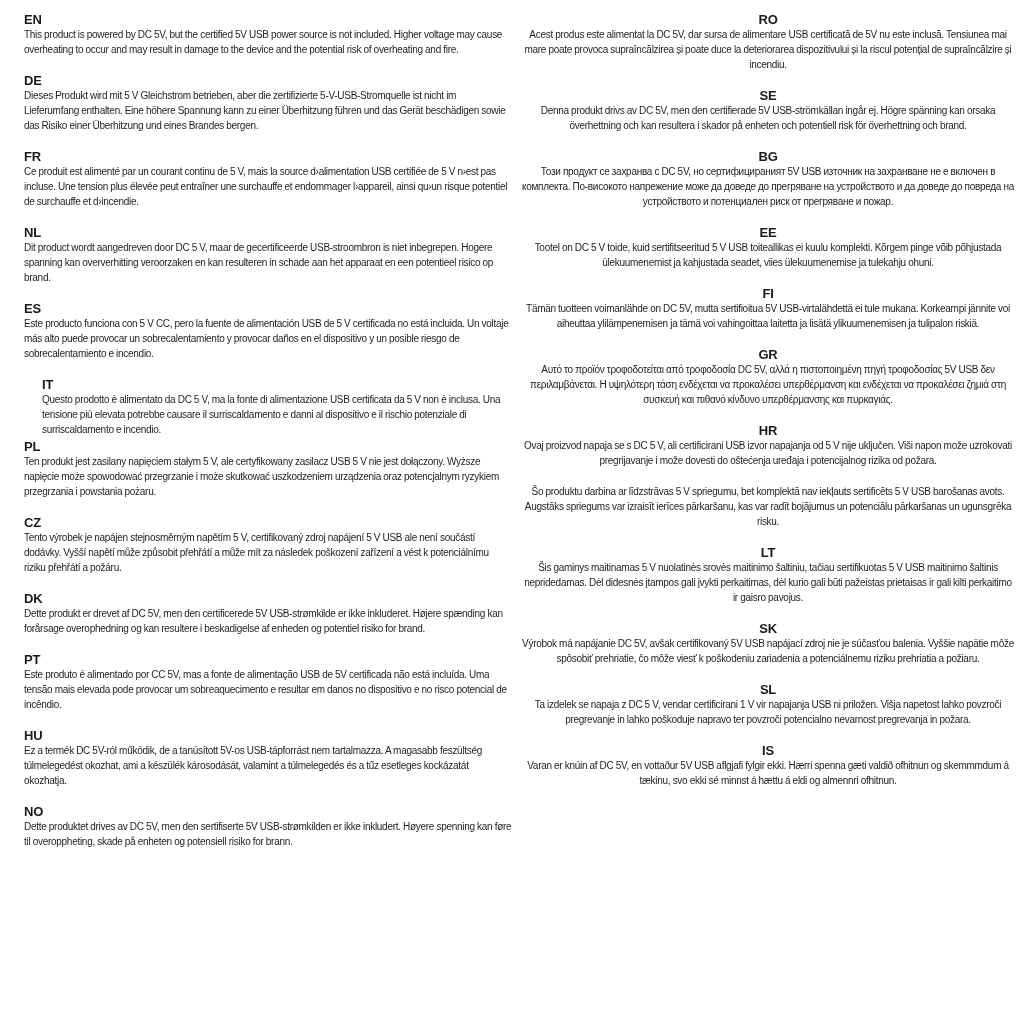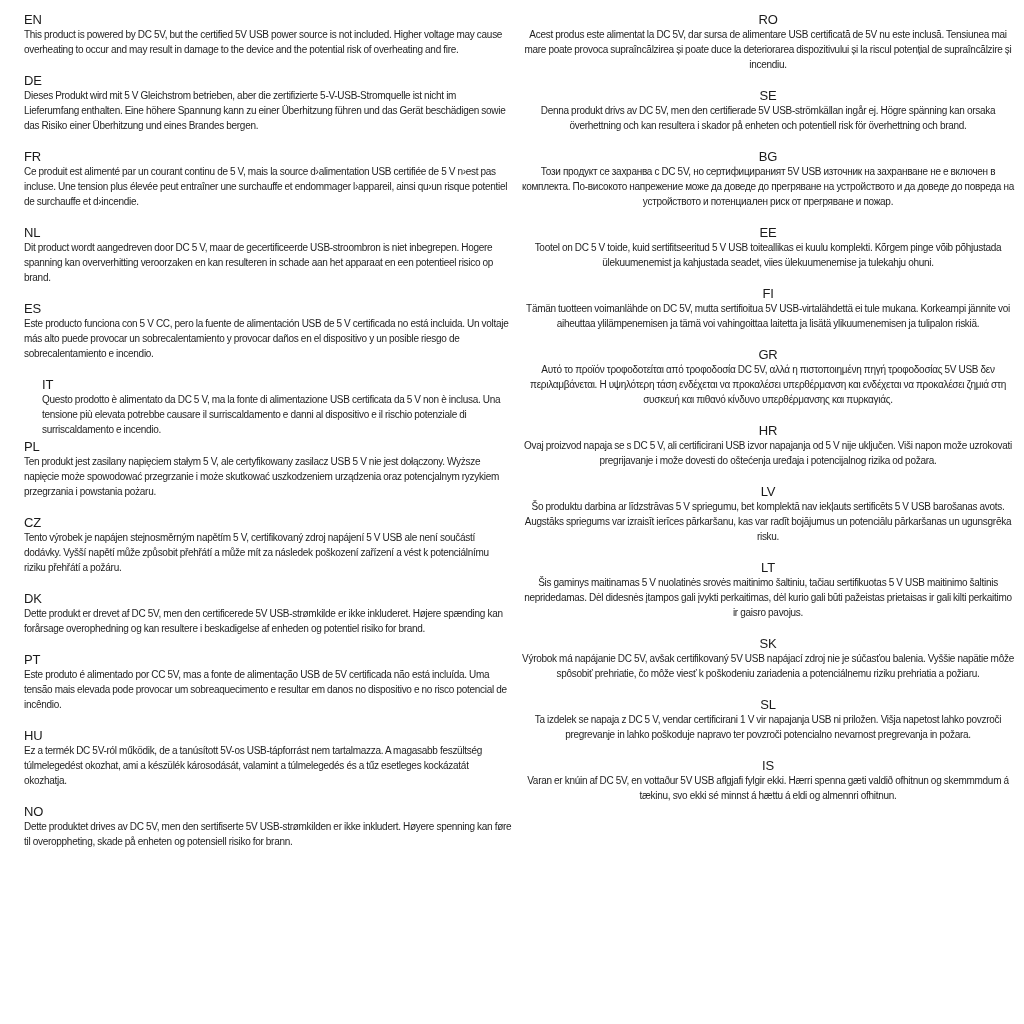--- a/index.html
+++ b/index.html
@@ -25,21 +25,21 @@
     display: block;
   }
   .col-left  { width: 488px; }
   .col-right { width: 492px; text-align: center; }
   .lang-block {
     margin: 0 0 16px 0;
   }
   .lang-code {
     font-size: 13px;
     line-height: 15px;
-    font-weight: 400;
+    font-weight: 700;
     margin: 0;
     letter-spacing: -0.2px;
     color: #1a1a1a;
   }
   .lang-text {
     font-size: 10px;
     line-height: 15px;
     margin: 0;
     letter-spacing: -0.28px;
     word-spacing: -0.2px;
@@ -125,21 +125,20 @@
     </section>
     <section class="lang-block">
       <h2 class="lang-code">GR</h2>
       <p class="lang-text">Αυτό το προϊόν τροφοδοτείται από τροφοδοσία DC 5V, αλλά η πιστοποιημένη πηγή τροφοδοσίας 5V USB δεν περιλαμβάνεται. Η υψηλότερη τάση ενδέχεται να προκαλέσει υπερθέρμανση και ενδέχεται να προκαλέσει ζημιά στη συσκευή και πιθανό κίνδυνο υπερθέρμανσης και πυρκαγιάς.</p>
     </section>
     <section class="lang-block">
       <h2 class="lang-code">HR</h2>
       <p class="lang-text">Ovaj proizvod napaja se s DC 5 V, ali certificirani USB izvor napajanja od 5 V nije uključen. Viši napon može uzrokovati pregrijavanje i može dovesti do oštećenja uređaja i potencijalnog rizika od požara.</p>
     </section>
     <section class="lang-block">
-      <h2 class="lang-code">LV</h2>
       <p class="lang-text">Šo produktu darbina ar līdzstrāvas 5 V spriegumu, bet komplektā nav iekļauts sertificēts 5 V USB barošanas avots. Augstāks spriegums var izraisīt ierīces pārkaršanu, kas var radīt bojājumus un potenciālu pārkaršanas un ugunsgrēka risku.</p>
     </section>
     <section class="lang-block">
       <h2 class="lang-code">LT</h2>
       <p class="lang-text">Šis gaminys maitinamas 5 V nuolatinės srovės maitinimo šaltiniu, tačiau sertifikuotas 5 V USB maitinimo šaltinis nepridedamas. Dėl didesnės įtampos gali įvykti perkaitimas, dėl kurio gali būti pažeistas prietaisas ir gali kilti perkaitimo ir gaisro pavojus.</p>
     </section>
     <section class="lang-block">
       <h2 class="lang-code">SK</h2>
       <p class="lang-text">Výrobok má napájanie DC 5V, avšak certifikovaný 5V USB napájací zdroj nie je súčasťou balenia. Vyššie napätie môže spôsobiť prehriatie, čo môže viesť k poškodeniu zariadenia a potenciálnemu riziku prehriatia a požiaru.</p>
     </section>

